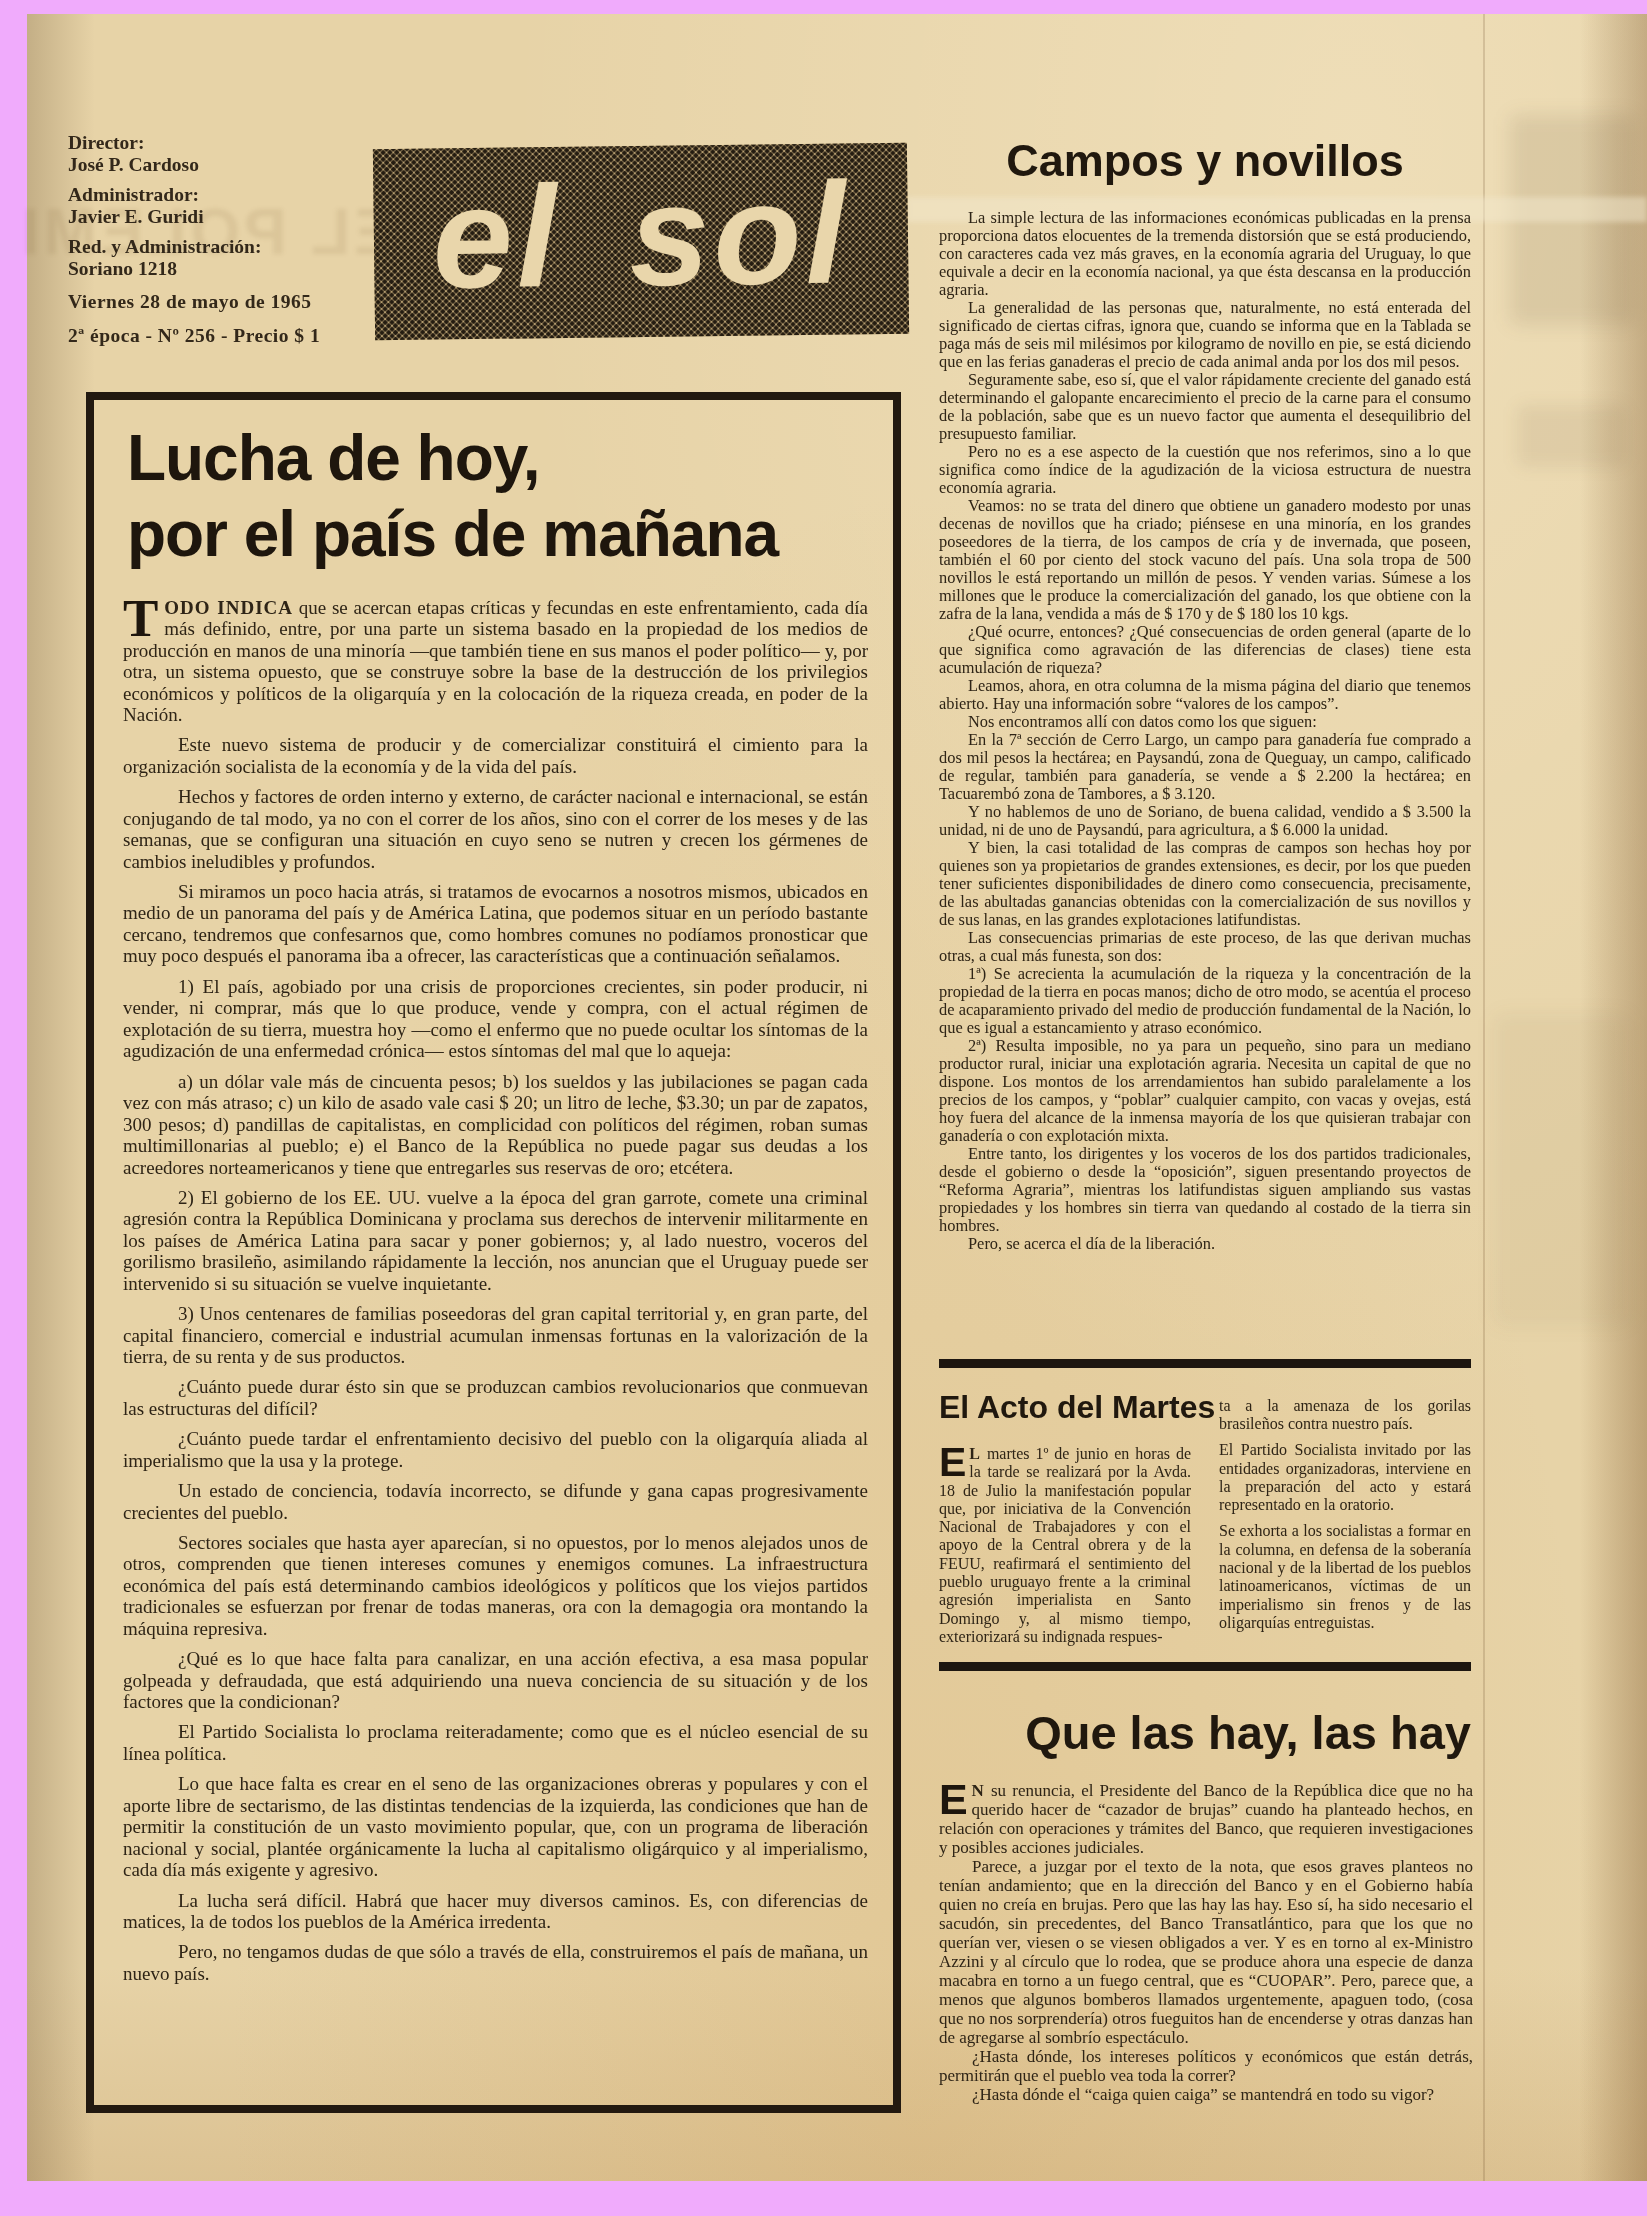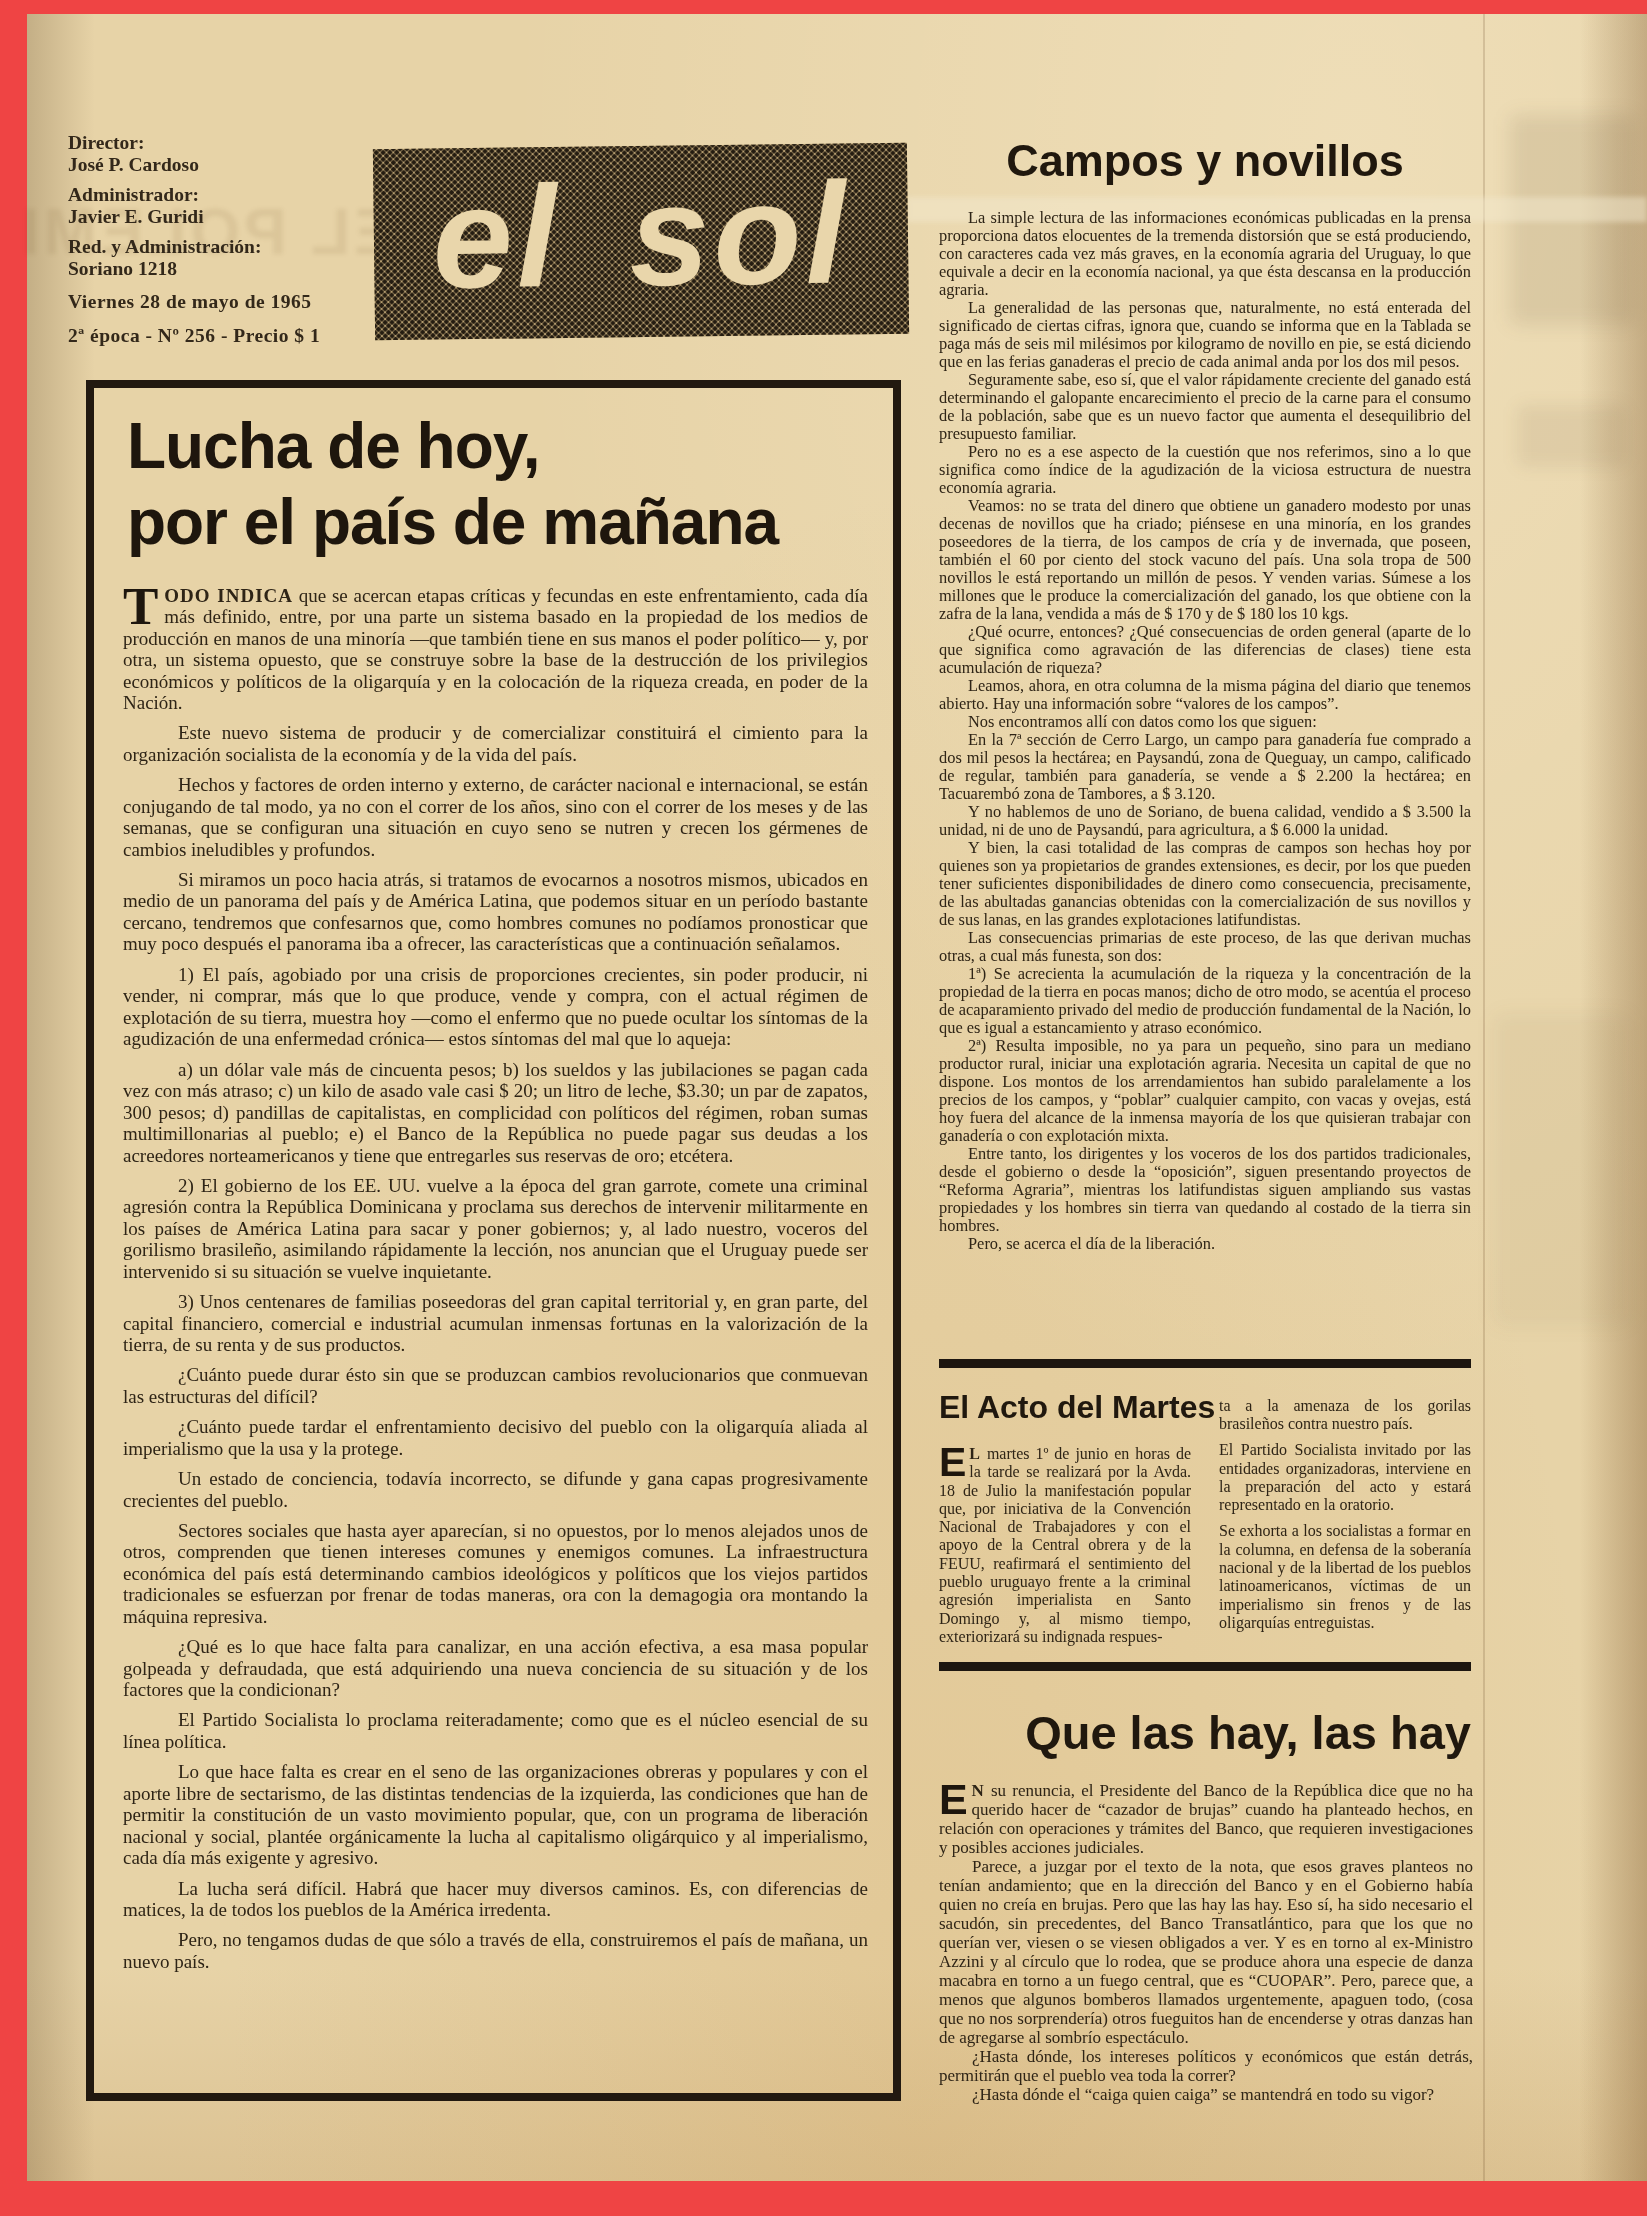--- a/index.html
+++ b/index.html
@@ -1,17 +1,17 @@
 <!DOCTYPE html>
 <html><head>
 <meta charset="utf-8">
 <style>
   html,body{margin:0;padding:0;background:#131008;}
   #stage{position:relative;width:1647px;height:2217px;overflow:hidden;
-         background:#ef4444;font-family:"Liberation Serif",serif;color:#2e2416;}
+         background:#f0abfc;font-family:"Liberation Serif",serif;color:#2e2416;}
   
   #paper{position:absolute;left:27px;top:13.7px;width:1620px;height:2167px;
     background-color:#e7d3a7;
     background-image:
       linear-gradient(90deg, rgba(70,45,15,.22), rgba(70,45,15,0) 68px),
       radial-gradient(ellipse at 82% 6%, rgba(255,246,222,.30), rgba(255,246,222,0) 45%),
       radial-gradient(ellipse at 55% 96%, rgba(196,140,60,.16), rgba(196,140,60,0) 55%),
       linear-gradient(0deg, rgba(160,105,40,.16), rgba(160,105,40,0) 215px),
       linear-gradient(270deg, rgba(120,80,35,.20), rgba(120,80,35,0) 68px);
   }
@@ -27,21 +27,21 @@
     background-color:#b49c6e;
     background-image:
       radial-gradient(circle, #241c11 2px, rgba(36,28,17,0) 2.4px),
       radial-gradient(circle, #241c11 2px, rgba(36,28,17,0) 2.4px);
     background-size:6.8px 6.8px;background-position:0 0,3.4px 3.4px;
     display:flex;align-items:center;justify-content:center;}
   #logo .logo-text{font-family:"Liberation Sans",sans-serif;font-style:italic;
     font-weight:bold;font-size:144px;line-height:1;color:#e9d6ab;
     letter-spacing:3.9px;word-spacing:25px;transform:translateY(-5.9px);}
   
-  #lead-box{left:86px;top:380px;width:815px;height:1721px;border:8.8px solid #221910;
+  #lead-box{left:86px;top:392px;width:815px;height:1721px;border:8.8px solid #221910;
             box-sizing:border-box;overflow:hidden;padding:13.7px 25px 0 29px;}
   #lead-title{font-family:"Liberation Sans",sans-serif;font-weight:bold;
     font-size:64px;line-height:76px;letter-spacing:-1px;color:#1e160d;margin:5.9px 0 25px 3.9px;}
   .lead-body p{font-size:19px;line-height:21.5px;text-align:justify;
     text-indent:55px;margin:0 0 8.8px 0;}
   .lead-body p.first{text-indent:0;}
   .dropcap{float:left;font-family:"Liberation Serif",serif;font-weight:bold;
     font-size:53px;line-height:39px;padding:2px 5.9px 0 0;color:#1e160d;}
   .lead-in{font-weight:bold;letter-spacing:1px;}
   

